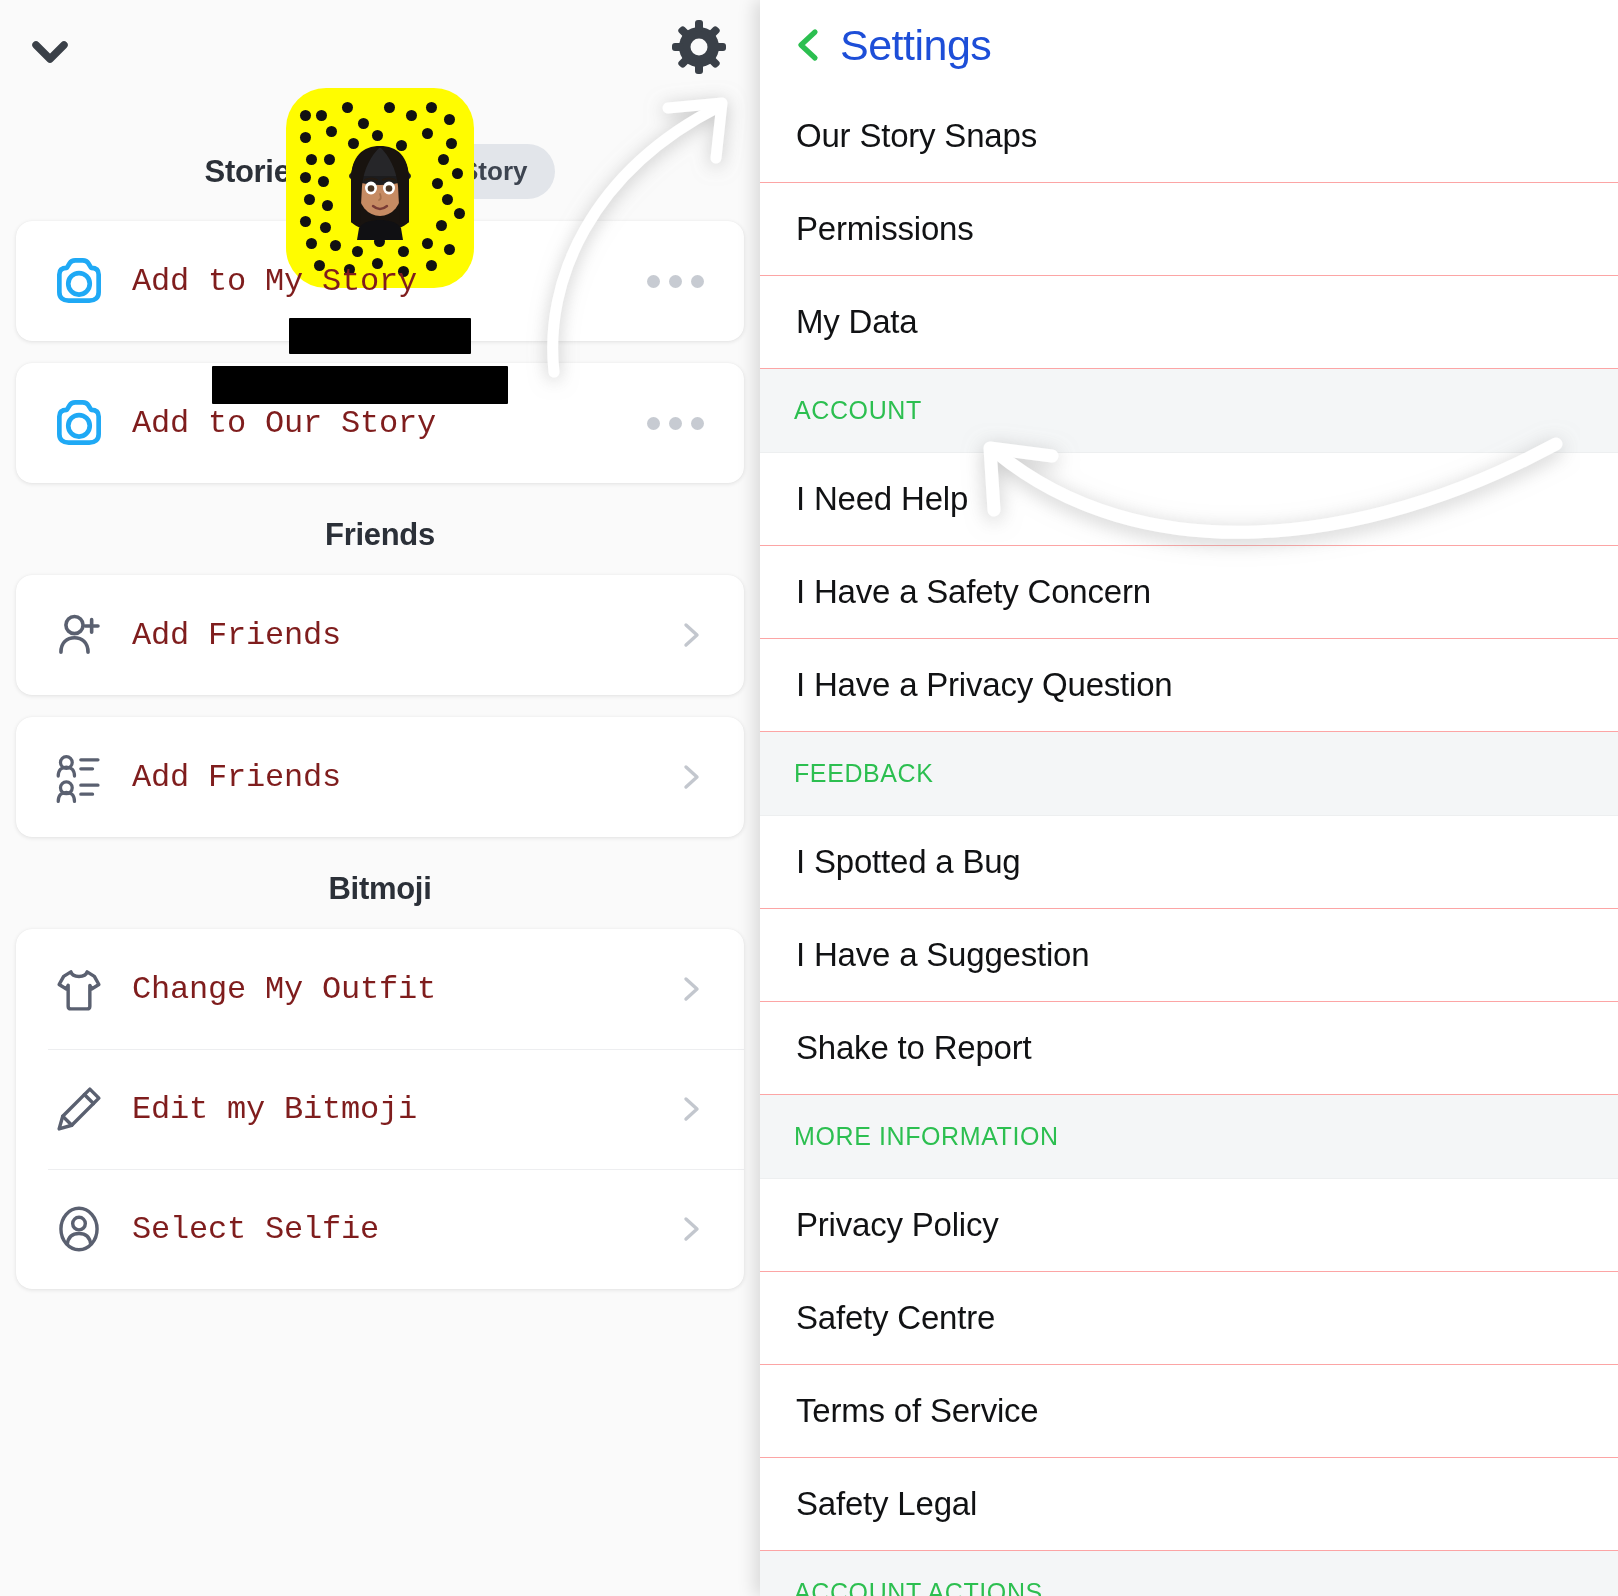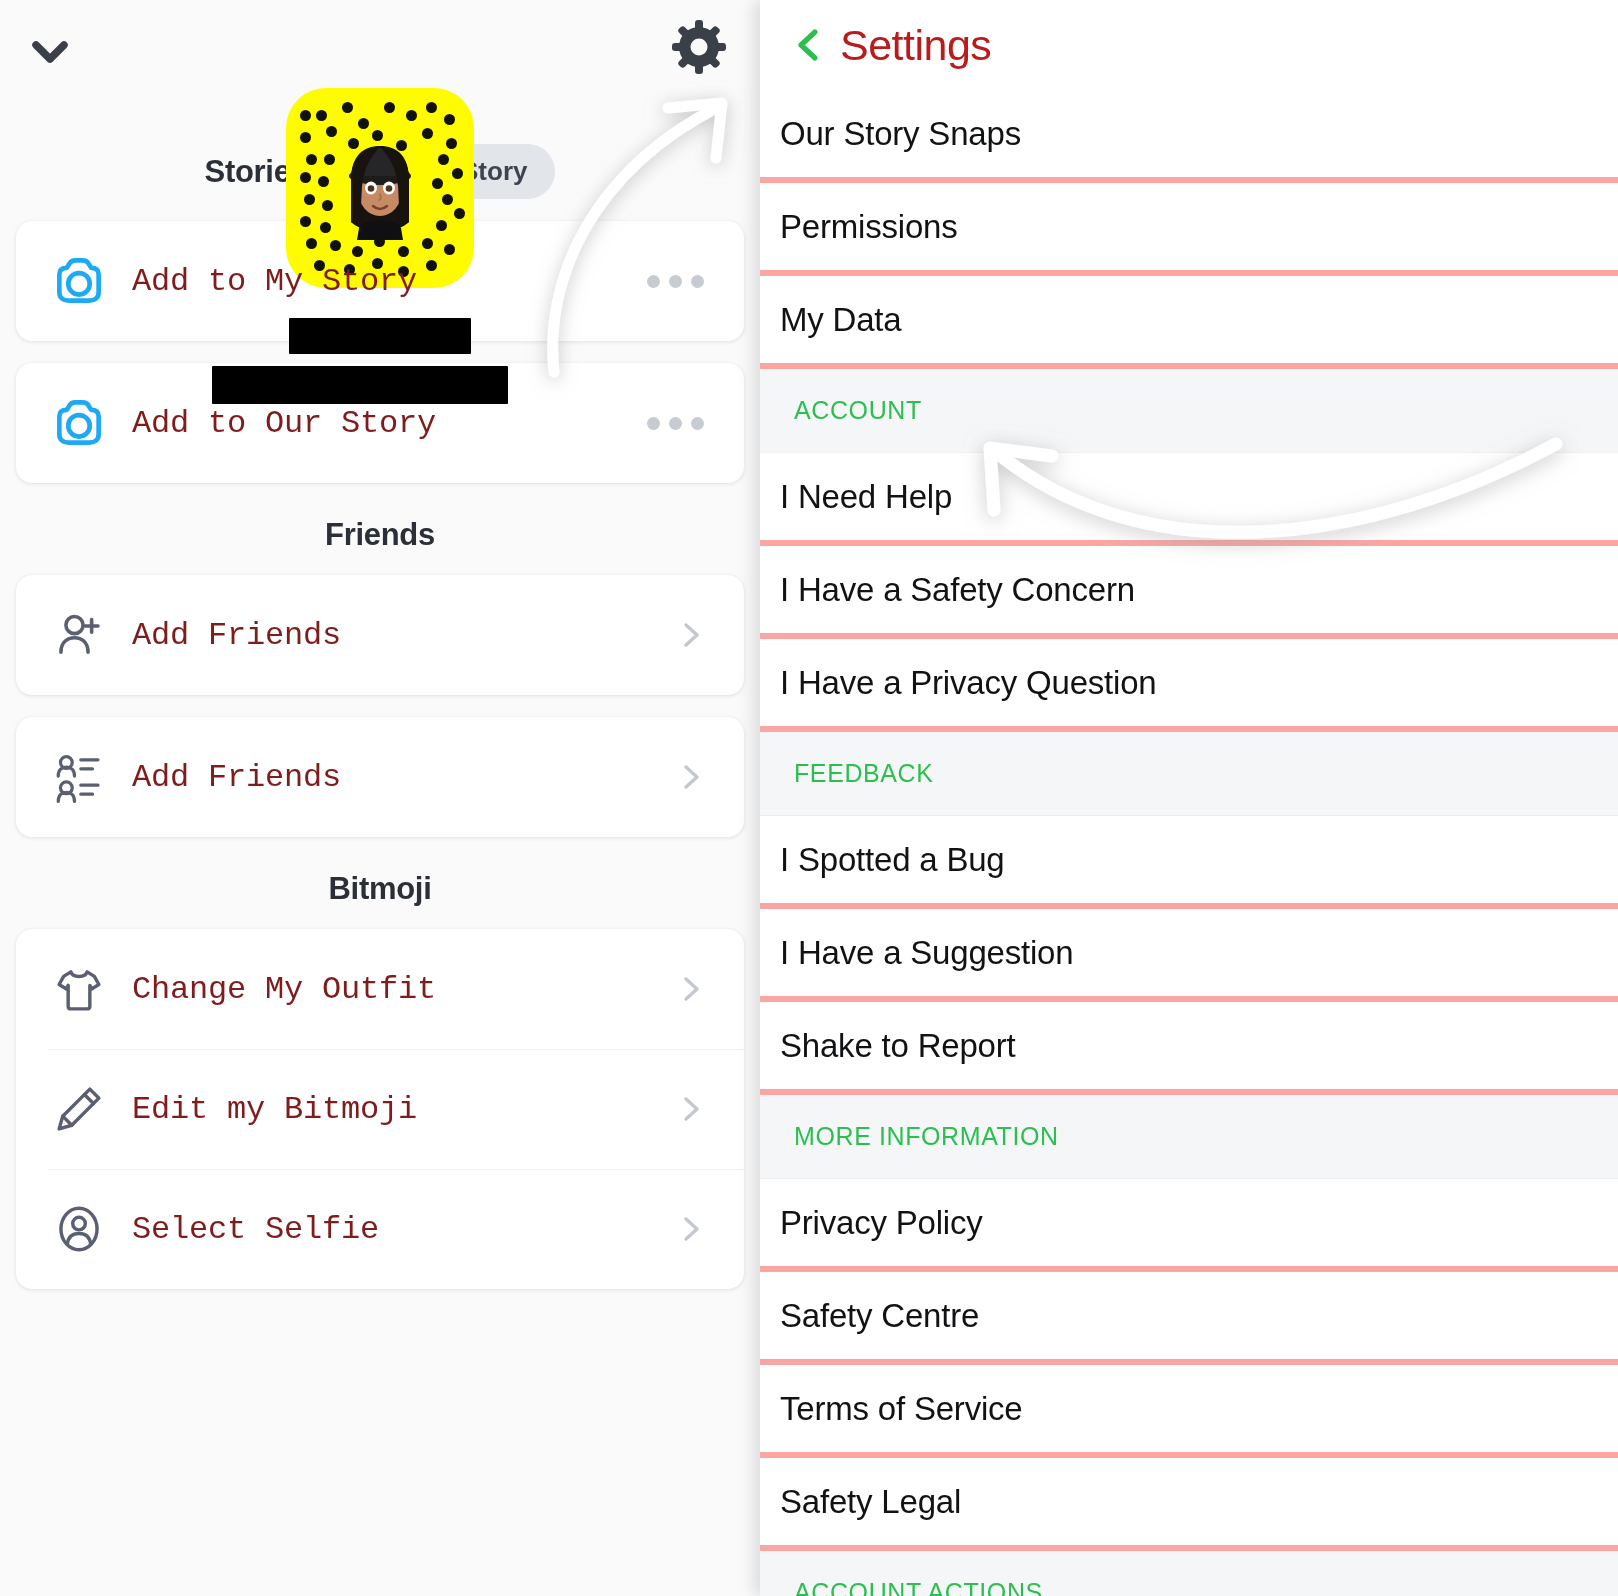--- a/index.html
+++ b/index.html
@@ -124,30 +124,30 @@
     overflow:hidden;
   }
   .settings-header {
     display:flex; align-items:center;
     gap:18px;
     height:90px;
     padding-left:34px;
   }
   .back-chev { width:28px; height:34px; }
   .settings-title {
-    font-size:43px; font-weight:500; color:#b91c1c;
+    font-size:43px; font-weight:500; color:#1d4ed8;
     letter-spacing:-0.5px;
   }
   .set-row {
     display:flex; align-items:center;
     height:93px;
-    padding-left:20px;
+    padding-left:36px;
     font-size:33px; color:#111214;
     letter-spacing:-0.2px;
-    border-bottom:6px solid #fca5a5;
+    border-bottom:1px solid #fca5a5;
     background:#fff;
   }
   .set-section {
     display:flex; align-items:center;
     height:84px;
     padding-left:34px;
     background:#F4F6F7;
     font-size:25px; font-weight:500;
     color:#2CBF50;
     letter-spacing:0.6px;

